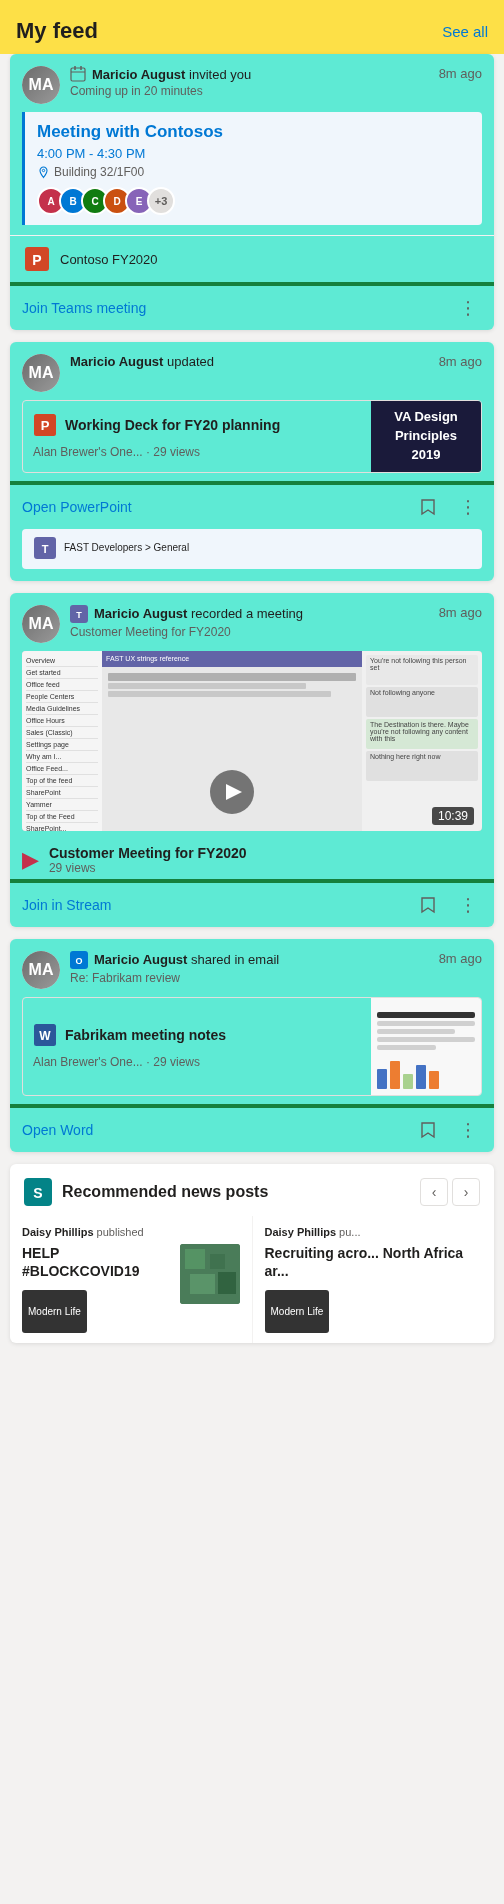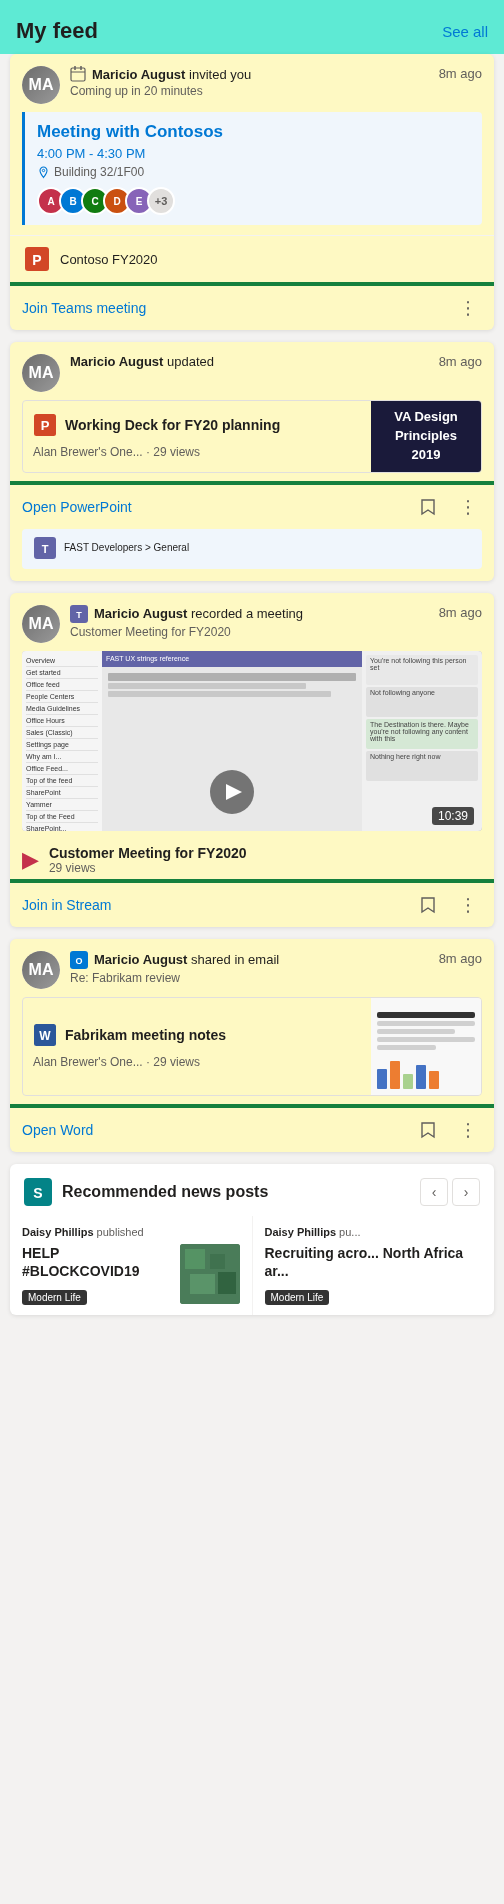--- a/index.html
+++ b/index.html
@@ -8,35 +8,35 @@
       background: #f3f2f1;
       width: 504px;
       min-height: 1904px;
       overflow-x: hidden;
     }
     .page-header {
       display: flex;
       justify-content: space-between;
       align-items: center;
       padding: 18px 16px 10px 16px;
-      background: #5eead4;
+      background: #fde047;
     }
     .page-title {
       font-size: 22px;
       font-weight: 700;
       color: #201f1e;
     }
     .see-all-link {
       color: #0078d4;
       font-size: 15px;
       cursor: pointer;
       text-decoration: none;
     }
     .card {
-      background: #fef9c3;
+      background: #5eead4;
       border-radius: 6px;
       margin: 0 10px 12px 10px;
       box-shadow: 0 1px 4px rgba(0,0,0,0.1);
       overflow: hidden;
     }
     .card-header {
       display: flex;
       align-items: flex-start;
       padding: 12px 12px 8px 12px;
       gap: 10px;
@@ -495,21 +495,21 @@
       background: #4a7c59;
       display: flex;
       align-items: center;
       justify-content: center;
     }
     .news-tag {
       display: inline-block;
       background: #333;
       color: #fff;
       font-size: 10px;
-      padding: 2px 6px;
+      padding: 16px 6px;
       border-radius: 3px;
       margin-top: 6px;
     }
     .ppt-icon {
       display: flex;
       align-items: center;
       justify-content: center;
       width: 30px;
       height: 30px;
       flex-shrink: 0;

